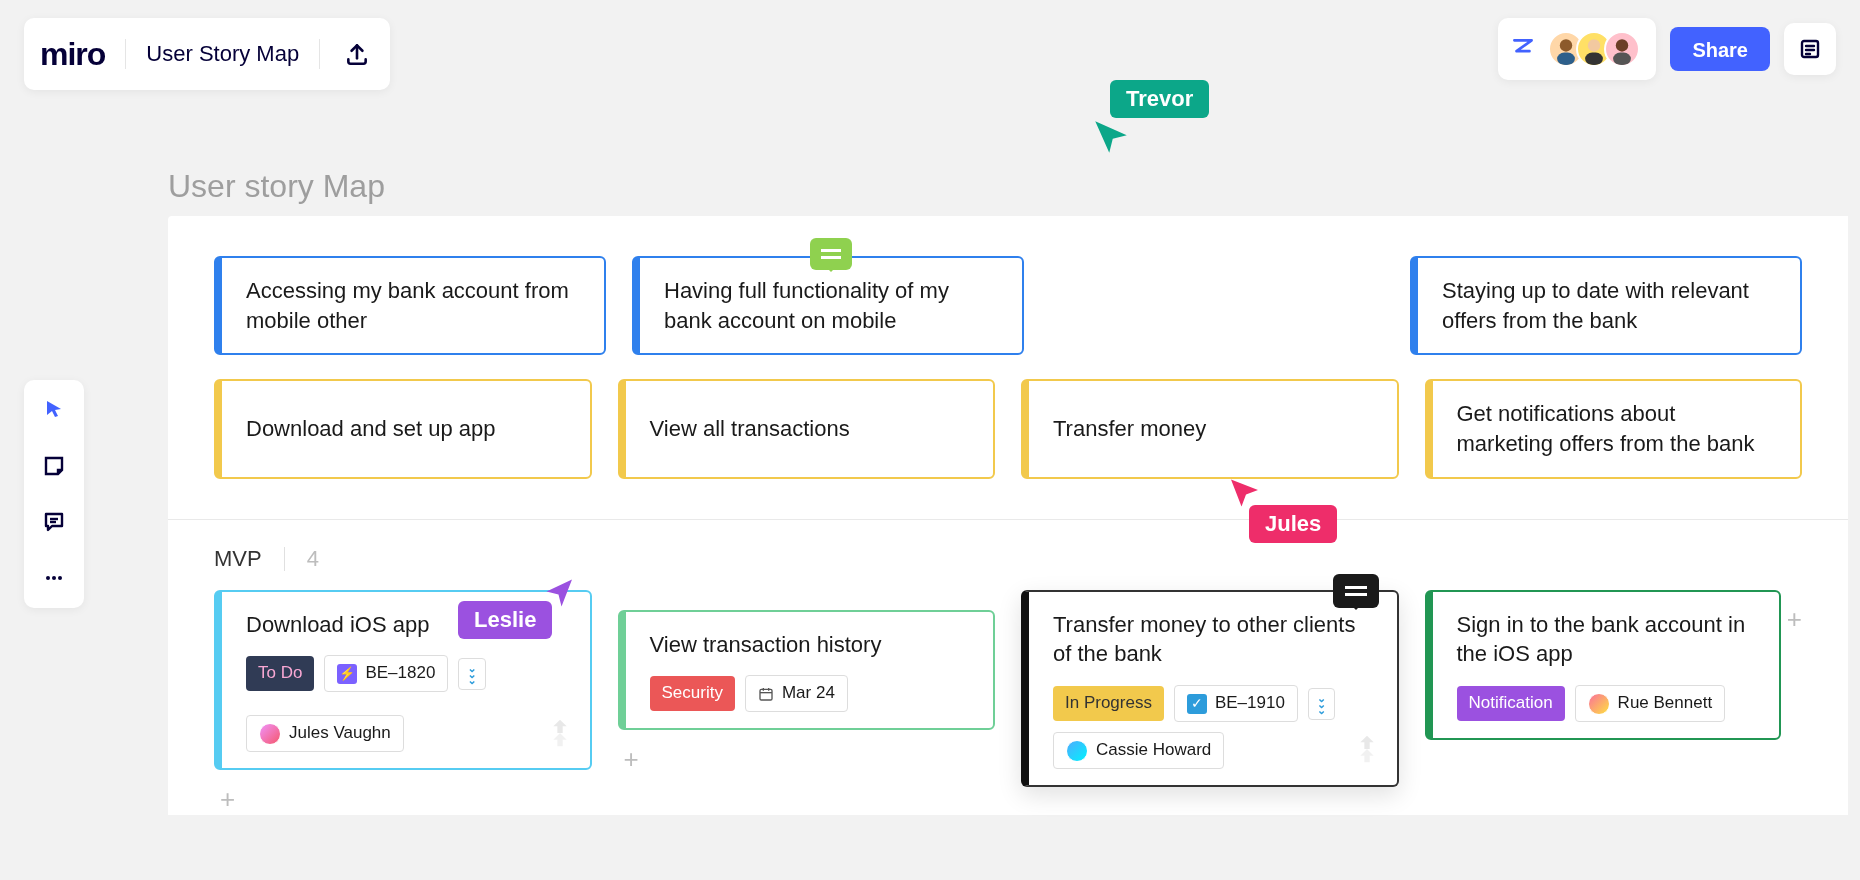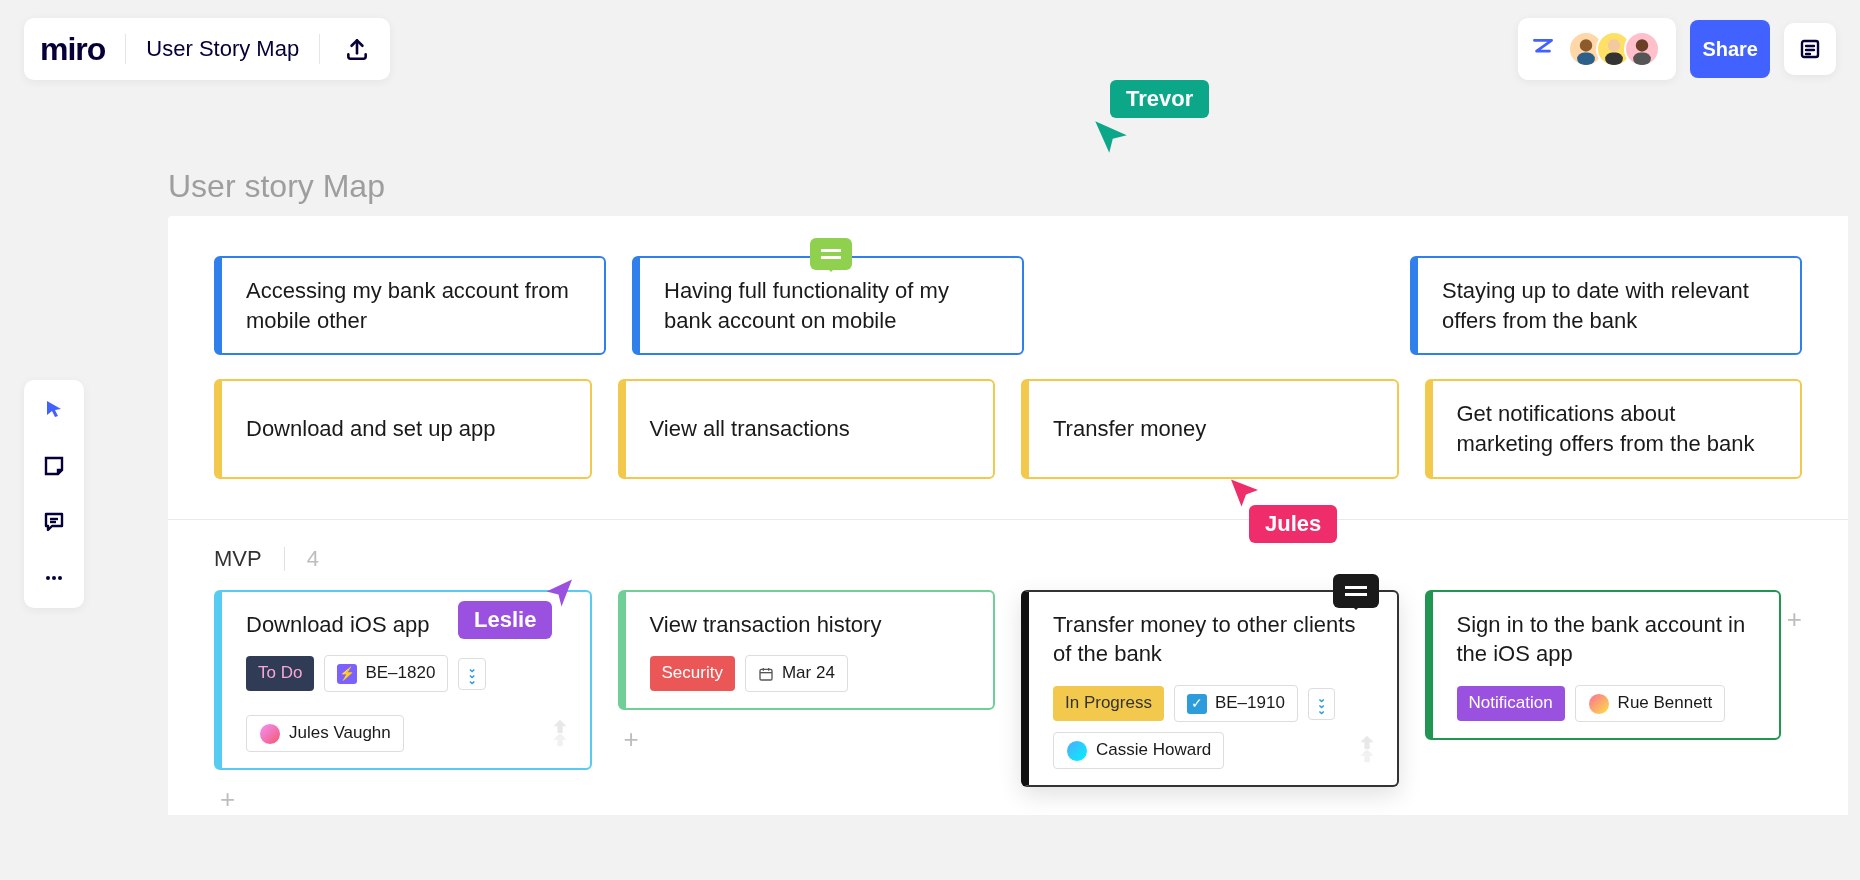--- a/index.html
+++ b/index.html
@@ -17,35 +17,35 @@
   .top-left {
     position: absolute;
     top: 18px; left: 24px;
     background: #fff;
     border-radius: 10px;
     display: flex;
     align-items: center;
     padding: 10px 16px;
     gap: 20px;
     box-shadow: 0 2px 10px rgba(0,0,0,.06);
-    height: 62px;
+    height: 72px;
   }
   .logo { font-weight: 800; font-size: 32px; letter-spacing: -1px; color:#050038; }
   .vdiv { width:1px; height:30px; background:#e5e5e5; }
   .board-title { font-size: 22px; color:#050038; font-weight:500; }
   .upload-btn { display:flex; align-items:center; justify-content:center; width:34px; height:34px; cursor:pointer; }
 
   
   .top-right { position:absolute; top:18px; right:24px; display:flex; gap:14px; align-items:center; }
   .collab-box { background:#fff; border-radius:10px; display:flex; align-items:center; padding:8px 16px 8px 12px; gap:12px; box-shadow:0 2px 10px rgba(0,0,0,.06); height:62px;}
   .fac-icon { color:#4262ff; display:flex; }
   .avatars { display:flex; }
   .avatar { width:36px; height:36px; border-radius:50%; border:2px solid #fff; margin-left:-8px; display:flex; align-items:center; justify-content:center; overflow:hidden; }
   .avatar:first-child { margin-left:0; }
-  .share-btn { background:#4262ff; color:#fff; font-weight:600; font-size:20px; padding:12px 12px; border-radius:8px; border:none; cursor:pointer; height:58px;}
+  .share-btn { background:#4262ff; color:#fff; font-weight:600; font-size:20px; padding:12px 22px; border-radius:8px; border:none; cursor:pointer; height:44px;}
   .panel-btn { background:#fff; border-radius:10px; width:52px; height:52px; display:flex; align-items:center; justify-content:center; box-shadow:0 2px 10px rgba(0,0,0,.06); cursor:pointer;}
 
   
   .left-toolbar {
     position:absolute;
     left:24px; top: 380px;
     background:#fff;
     border-radius:10px;
     display:flex; flex-direction:column;
     padding:14px 10px;
@@ -293,21 +293,21 @@
         <div class="arrows-icon">
           <svg width="32" height="32" viewBox="0 0 24 24" fill="#bfbfbf">
               <path d="M12 2l5 5h-3v5h-4V7H7z"></path>
               <path d="M12 12l5 5h-3v5h-4v-5H7z" opacity=".6"></path>
             </svg>
         </div>
       </div>
       <div class="plus-btn">+</div>
     </div>
 
-    <div style="flex:1 1 0; display:flex; flex-direction:column;">
+    <div style="flex:1 1 0; display:flex; flex-direction:column;margin-top:20px;">
       <div class="card task-green" style="padding-bottom:16px;">
         <div class="task-title">View transaction history</div>
         <div class="chips">
           <span class="chip solid-red">Security</span>
           <span class="chip">
             <svg width="16" height="16" viewBox="0 0 24 24" fill="none" stroke="#555" stroke-width="2">
                 <rect x="3" y="5" width="18" height="16" rx="2"></rect>
                 <line x1="3" y1="10" x2="21" y2="10"></line>
                 <line x1="8" y1="3" x2="8" y2="7"></line>
                 <line x1="16" y1="3" x2="16" y2="7"></line>

